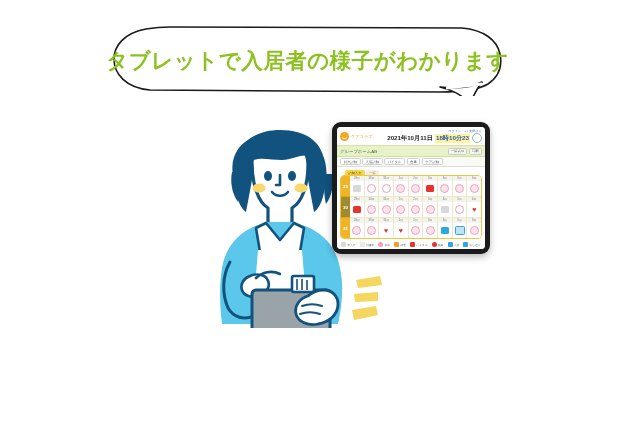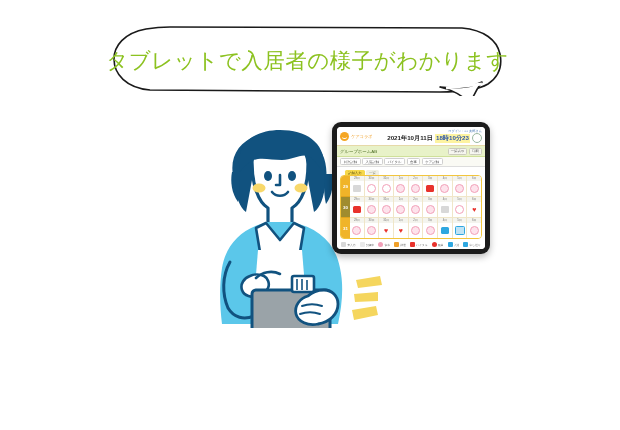--- a/index.html
+++ b/index.html
@@ -36,21 +36,21 @@
   #bubble-text {
     position: absolute;
     left: 0; top: 0;
     width: 395px;
     height: 72px;
     display: flex;
     align-items: center;
     justify-content: center;
     color: #8cc220;
     font-size: 21.5px;
-    font-weight: normal;
+    font-weight: bold;
     letter-spacing: 0.5px;
     white-space: nowrap;
     font-family: "DejaVu Sans", "Liberation Sans", sans-serif;
   }
 
   
   #caregiver {
     position: absolute;
     left: 196px;
     top: 128px;

